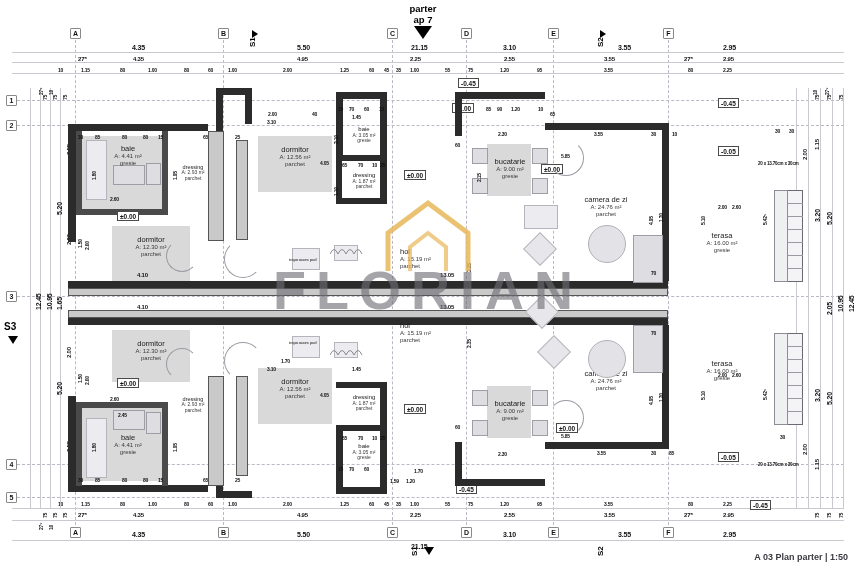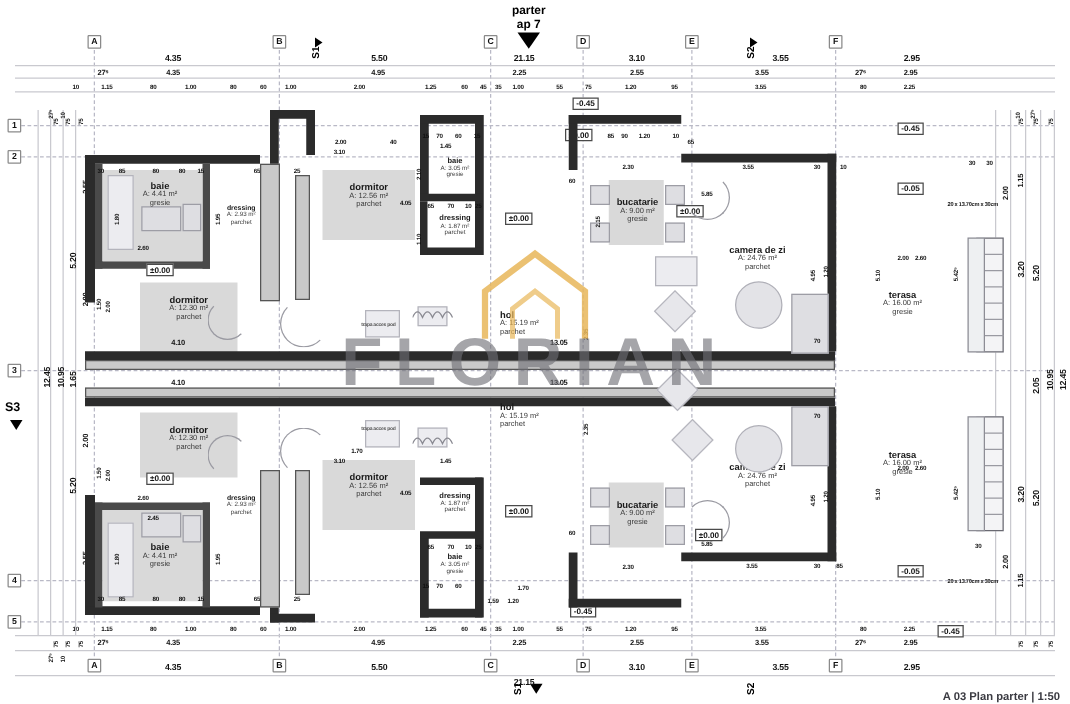--- a/index.html
+++ b/index.html
@@ -42,21 +42,21 @@
   .wall2{position:absolute;background:#2b2b2b;}
   .wallhatch{
     position:absolute;background:#c9c9c9;
     border:1px solid #555;box-sizing:border-box;
   }
   .room{position:absolute;background:#d9d9d9;}
   .glass{position:absolute;background:#eef0f2;border:1px solid #8d8d95;box-sizing:border-box;}
 
   
   .rlab{position:absolute;text-align:center;white-space:nowrap;line-height:1.12;}
-  .rlab .nm{font-size:7.5px;font-weight:bold;color:#1a1a1a;}
+  .rlab .nm{font-size:7.5px;font-weight:normal;color:#1a1a1a;}
   .rlab .ar{font-size:6px;color:#3a3a3a;}
   .rlab .fn{font-size:6px;color:#3a3a3a;}
 
   
   .lvl{
     position:absolute;font-size:6.5px;font-weight:bold;color:#111;
     border:1px solid #4a4a4a;background:#fff;padding:0 2px;white-space:nowrap;
     box-sizing:border-box;line-height:9px;height:10px;
   }
 

